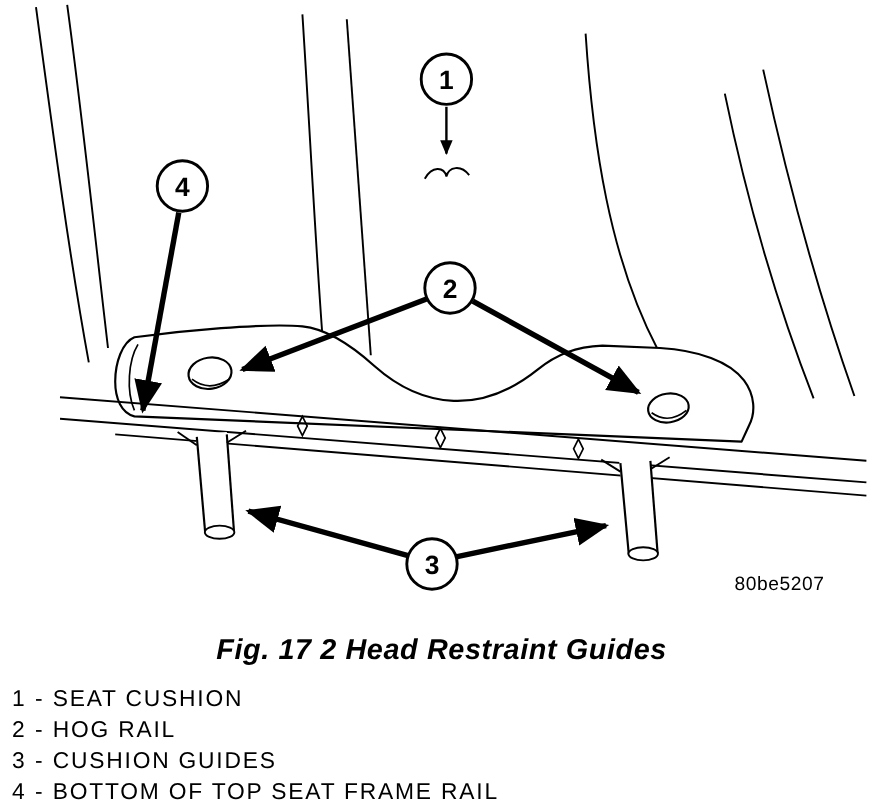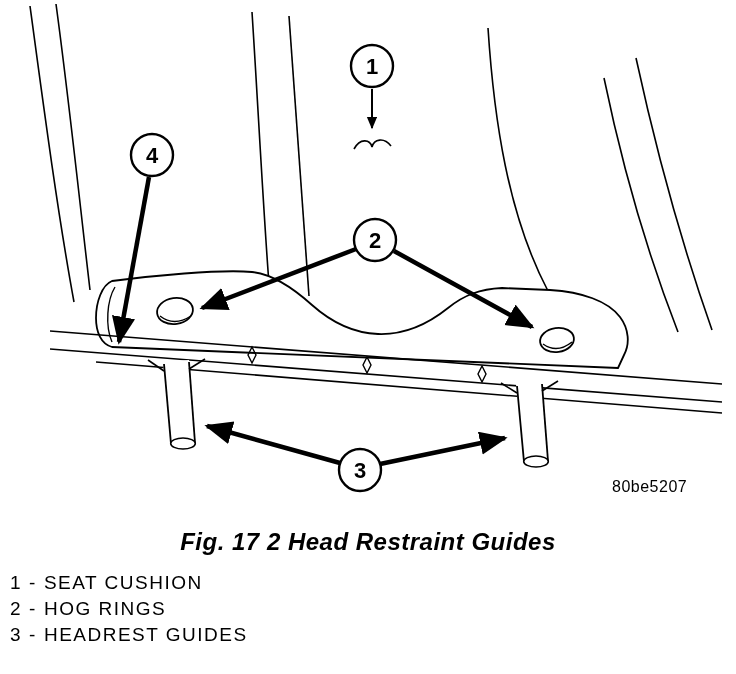--- a/index.html
+++ b/index.html
@@ -157,20 +157,23 @@
     </svg>
   </div>
 
   <div class="caption">Fig. 17 2 Head Restraint Guides</div>
 
   <div class="legend">
     <div class="legend-item">
       <span>1</span><span class="sep">-</span><span>SEAT CUSHION</span>
     </div>
     <div class="legend-item">
-      <span>2</span><span class="sep">-</span><span>HOG RINGS</span>
+      <span>2</span><span class="sep">-</span><span>HOG RAIL</span>
     </div>
     <div class="legend-item">
-      <span>3</span><span class="sep">-</span><span>HEADREST GUIDES</span>
+      <span>3</span><span class="sep">-</span><span>CUSHION GUIDES</span>
+    </div>
+    <div class="legend-item">
+      <span>4</span><span class="sep">-</span><span>BOTTOM OF TOP SEAT FRAME RAIL</span>
     </div>
   </div>
 
 </div>
 
 </body></html>

